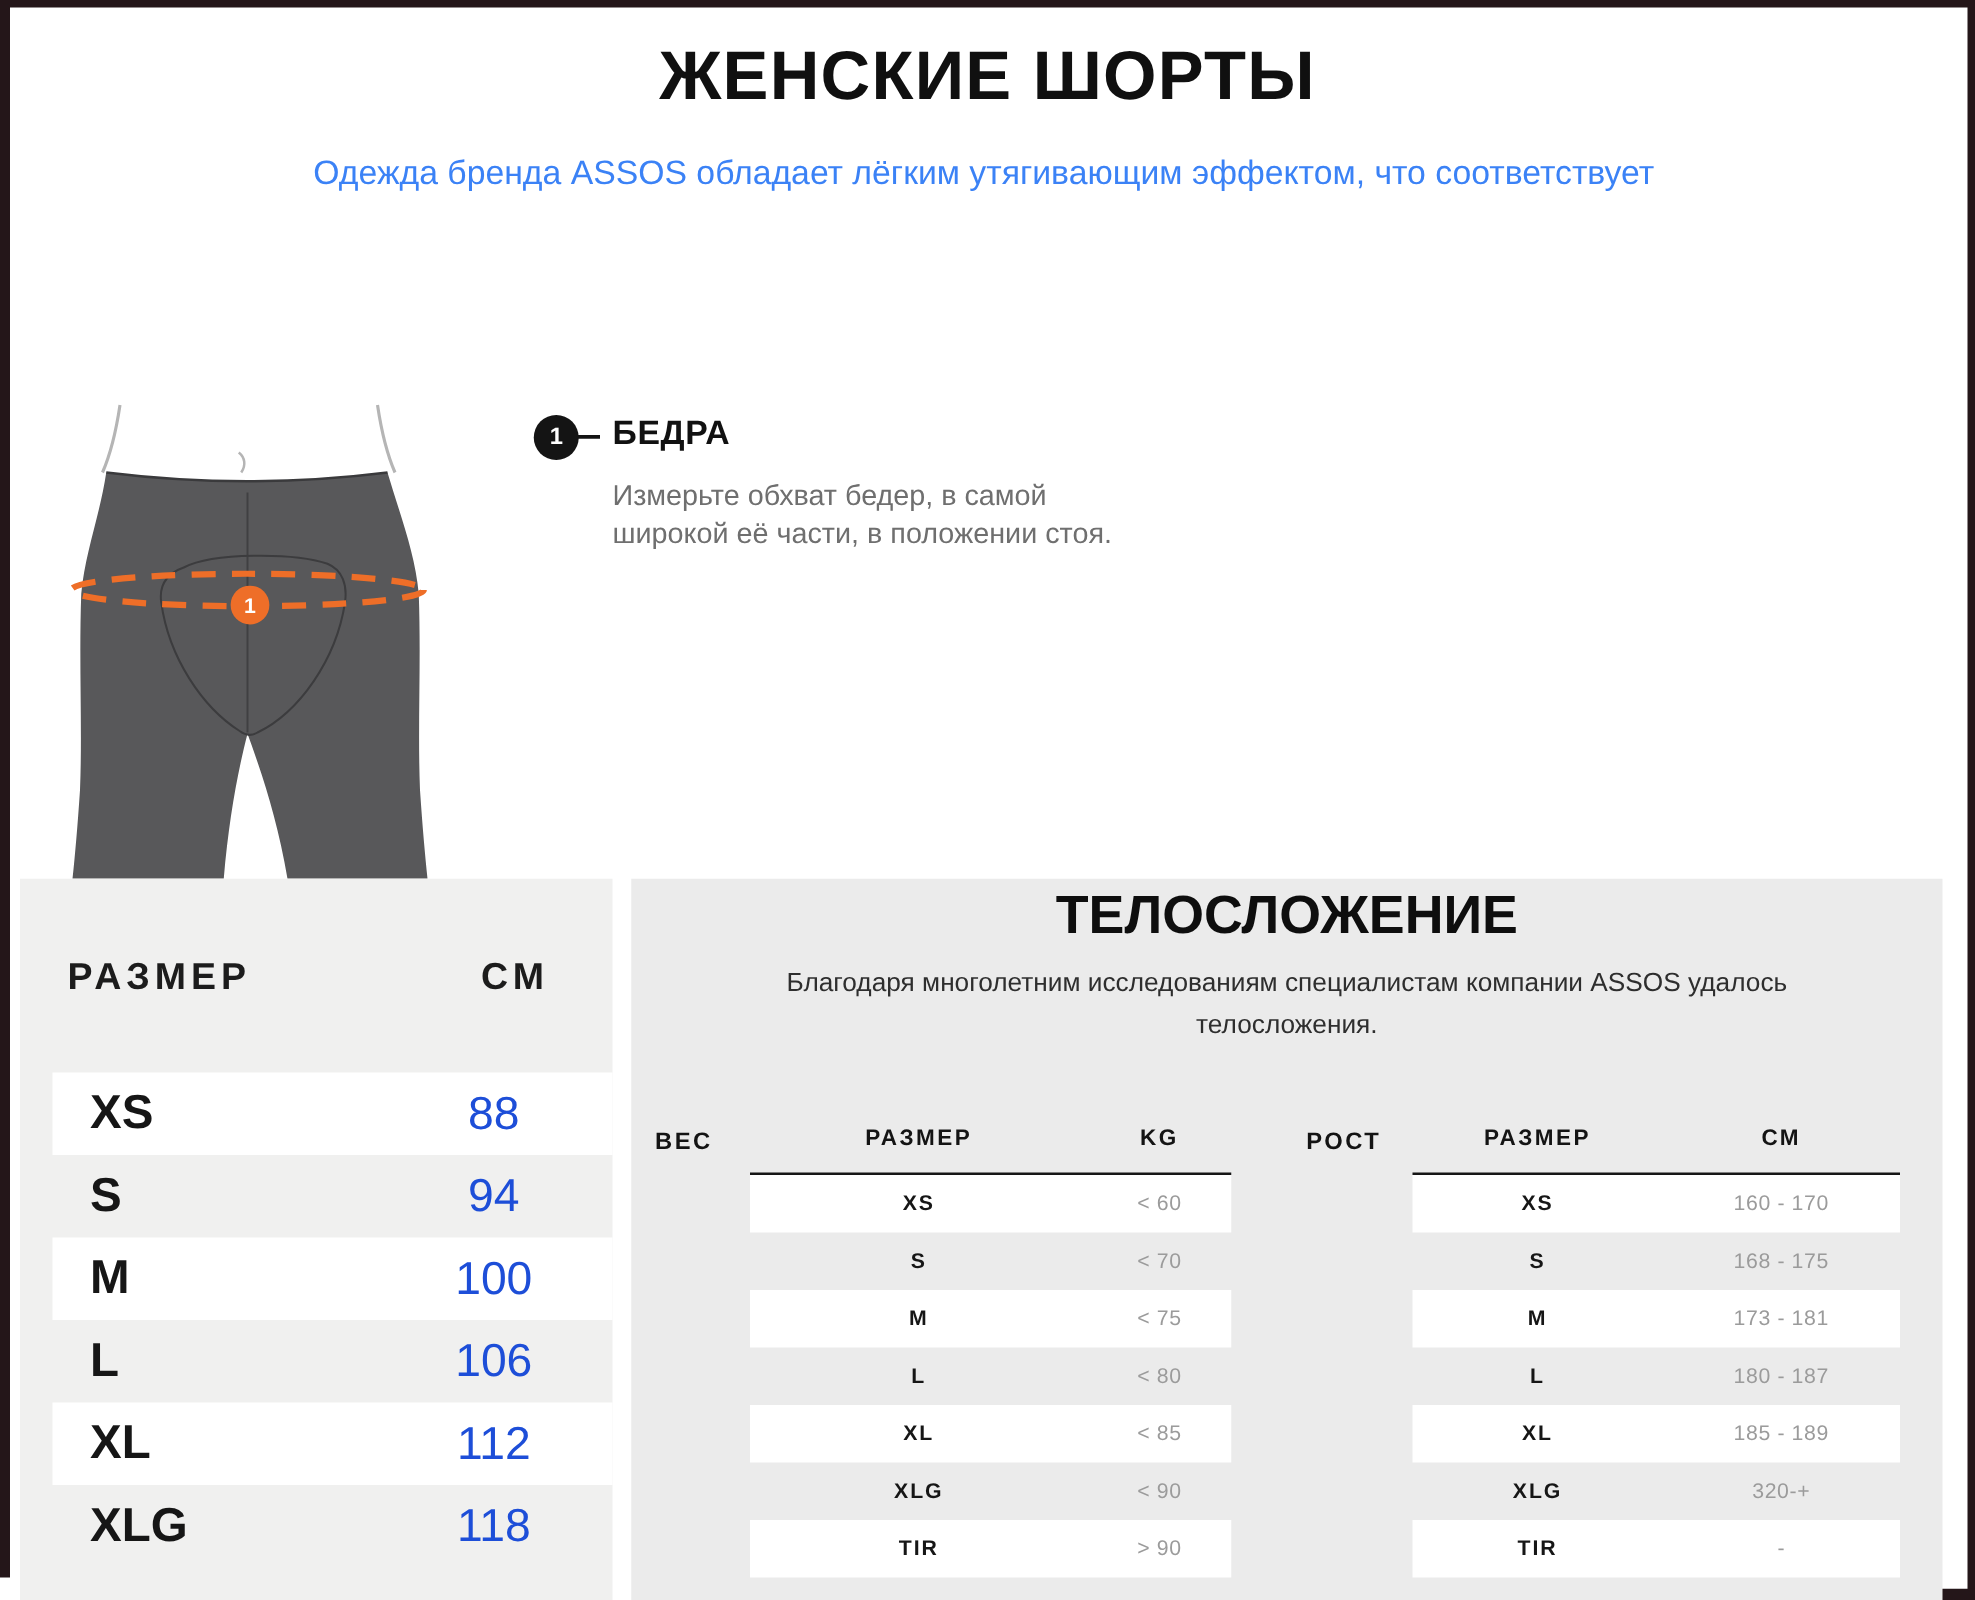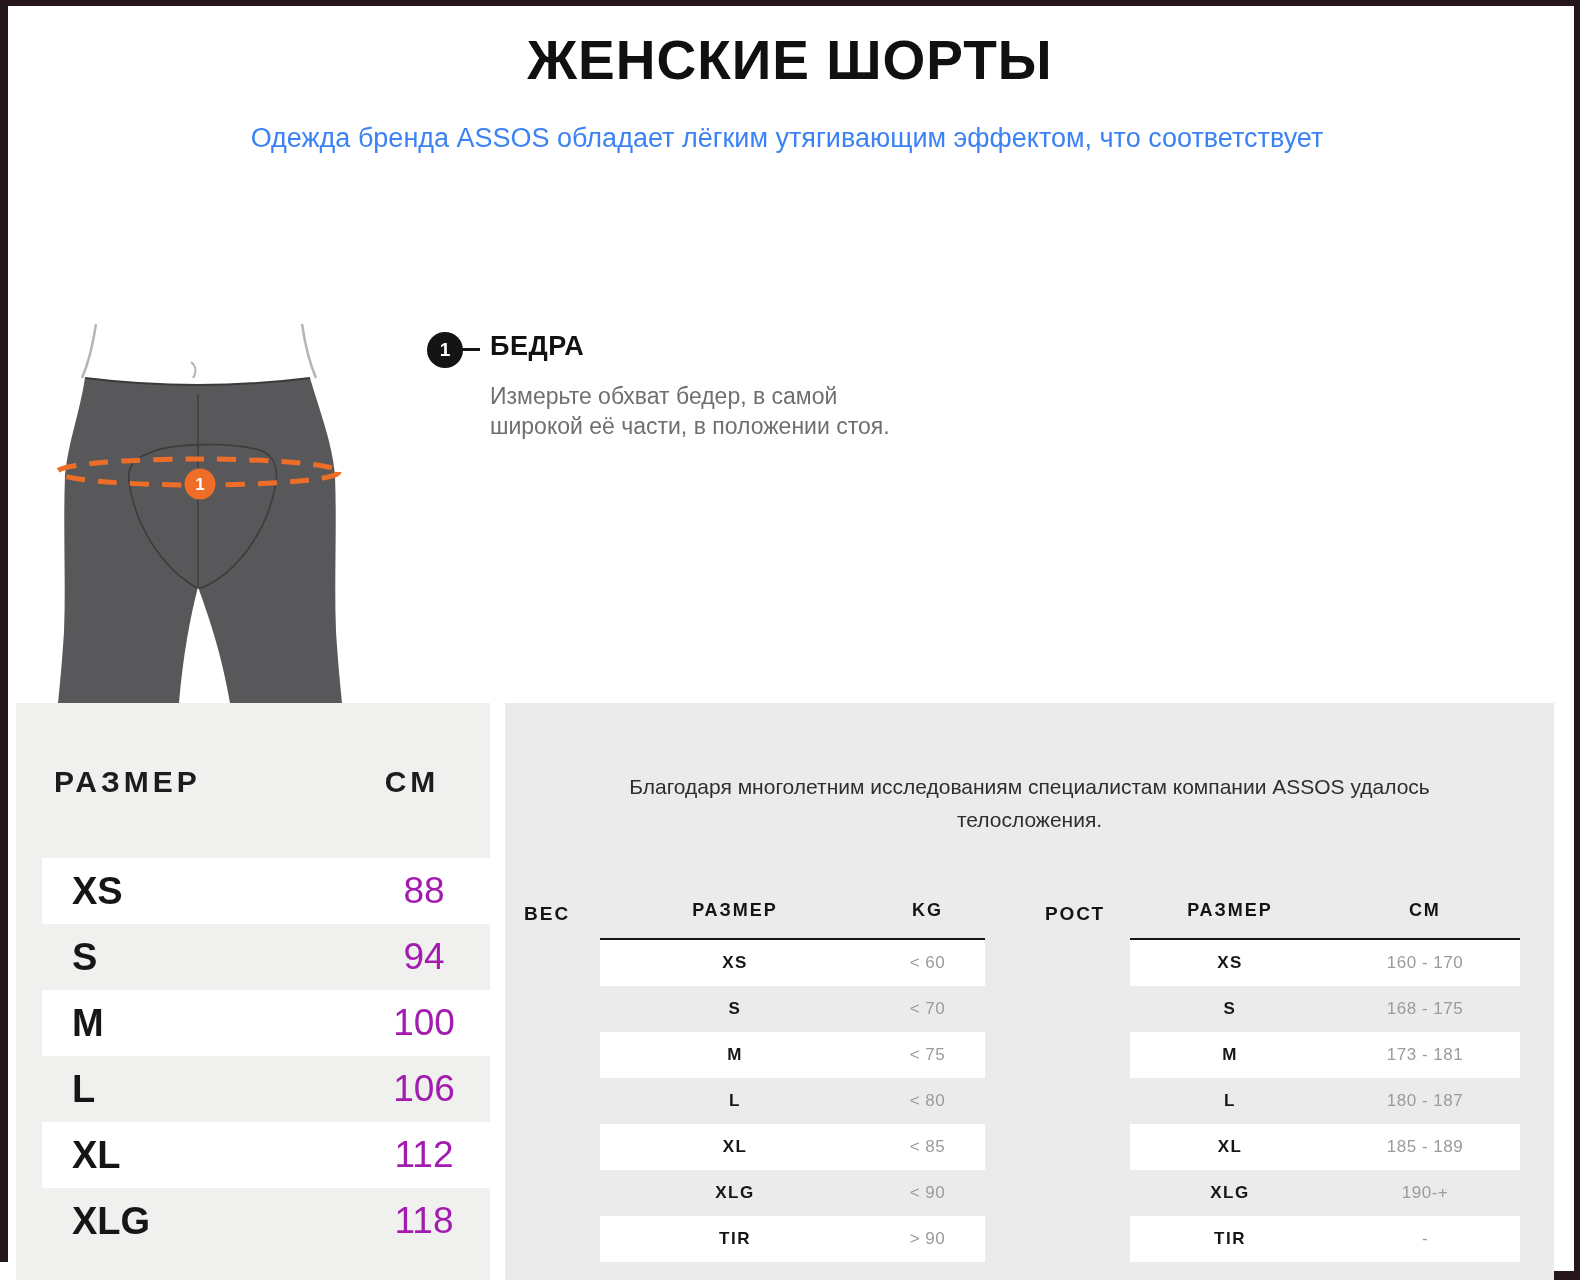--- a/index.html
+++ b/index.html
@@ -36,21 +36,21 @@
   .callout-desc{position:absolute;left:490px;top:365px;font-size:23px;line-height:30px;color:#6f6f6f;margin-top:16px;}
 
   
   .size-panel{position:absolute;left:16px;top:703px;width:474px;height:577px;background:#f0f0ef;}
   .size-head-size{position:absolute;left:38px;top:62px;font-size:30px;font-weight:600;letter-spacing:4px;color:#1c1c1c;}
   .size-head-cm{position:absolute;left:336px;top:62px;width:120px;text-align:center;font-size:30px;font-weight:600;letter-spacing:4px;color:#1c1c1c;}
   .size-rows{position:absolute;left:0;top:155px;width:474px;}
   .srow{position:relative;height:66px;margin-left:26px;}
   .srow.white{background:#ffffff;}
   .ssize{position:absolute;left:30px;top:50%;transform:translateY(-50%);font-size:38px;font-weight:600;color:#161616;}
-  .sval{position:absolute;left:322px;top:50%;transform:translateY(-50%);width:120px;text-align:center;font-size:37px;font-weight:400;color:#a21caf;}
+  .sval{position:absolute;left:293px;top:50%;transform:translateY(-50%);width:120px;text-align:center;font-size:37px;font-weight:400;color:#1d4ed8;}
 
   
   .physique-panel{position:absolute;left:505px;top:703px;width:1049px;height:577px;background:#ebebeb;}
   .ph-title{position:absolute;top:5px;left:0;width:100%;text-align:center;font-size:43px;font-weight:800;color:#0e0e0e;}
   .ph-desc{position:absolute;top:67px;left:70px;right:70px;text-align:center;font-size:21px;font-weight:500;line-height:33px;color:#2e2e2e;}
   .group-label{position:absolute;top:200px;font-size:19px;font-weight:700;letter-spacing:2px;color:#141414;}
   #label-ves{left:19px;}
   #label-rost{left:540px;}
   .mtable{position:absolute;top:197px;}
   #table-ves{left:95px;width:385px;}
@@ -155,20 +155,21 @@
         <span class="sval">112</span>
       </div>
       <div class="srow">
         <span class="ssize">XLG</span>
         <span class="sval">118</span>
       </div>
     </div>
   </section>
 
   <section class="physique-panel">
+    <div class="ph-title">ТЕЛОСЛОЖЕНИЕ</div>
     <div class="ph-desc">
       <div>Благодаря многолетним исследованиям специалистам компании ASSOS удалось</div>
       <div>телосложения.</div>
     </div>
 
     <div class="group-label" id="label-ves">ВЕС</div>
     <div class="mtable wt" id="table-ves">
       <div class="mhead">
         <span class="col-a">РАЗМЕР</span>
         <span class="col-b">KG</span>
@@ -226,21 +227,21 @@
       <div class="prow">
         <span class="col-a">L</span>
         <span class="col-b">180 - 187</span>
       </div>
       <div class="prow white">
         <span class="col-a">XL</span>
         <span class="col-b">185 - 189</span>
       </div>
       <div class="prow">
         <span class="col-a">XLG</span>
-        <span class="col-b">190-+</span>
+        <span class="col-b">320-+</span>
       </div>
       <div class="prow white">
         <span class="col-a">TIR</span>
         <span class="col-b">-</span>
       </div>
     </div>
   </section>
 
 </div>
 

